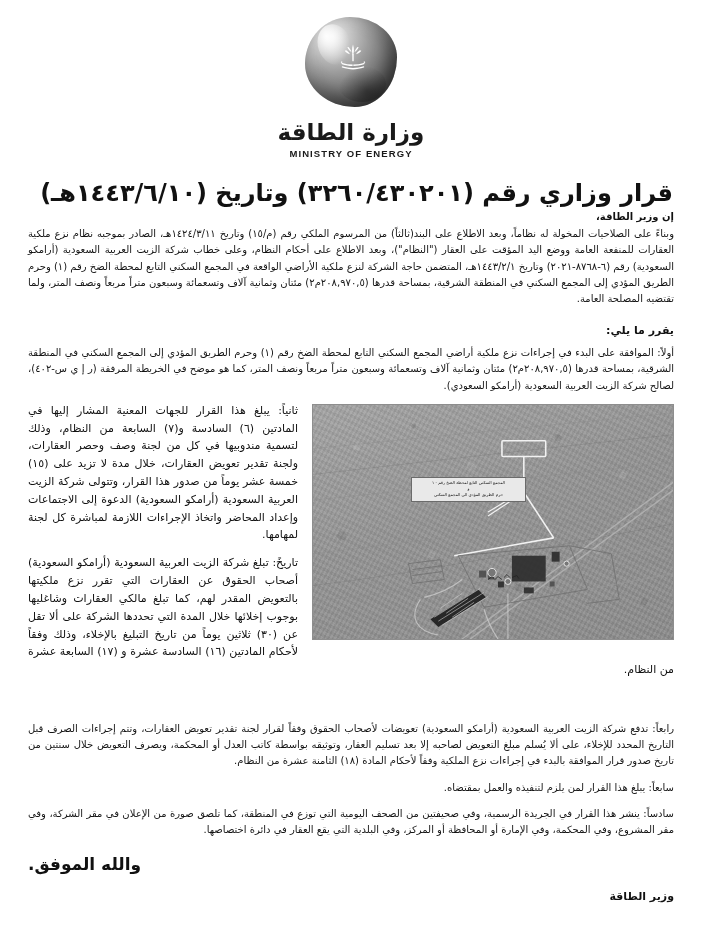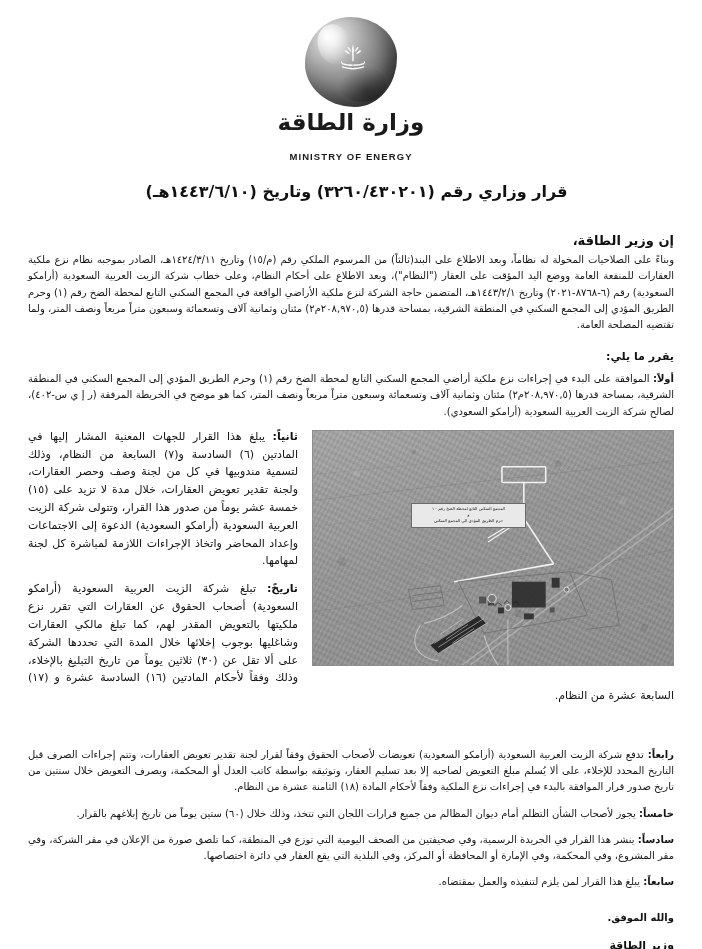--- a/index.html
+++ b/index.html
@@ -58,41 +58,42 @@
     border-radius:50%;
   }
   .logo-emblem{
     position:absolute;
     left:52%;top:46%;
     transform:translate(-50%,-50%);
     width:26px;height:30px;
     z-index:3;
   }
   .ministry-ar{
+    margin-top:10px;
     font-size:23px;
     font-weight:700;
     letter-spacing:.5px;
     color:#1a1a1a;
     line-height:1.1;
   }
   .ministry-en{
-    margin-top:16px;
+    margin-top:3px;
     font-size:9.5px;
     font-weight:700;
     letter-spacing:1.1px;
     color:#1a1a1a;
     direction:ltr;
     font-family:"Liberation Sans",sans-serif;
   }
 
   
   .decree-title{
     margin-top:20px;
     text-align:center;
-    font-size:16px;
+    font-size:24px;
     font-weight:700;
     color:#111;
     letter-spacing:0px;
     padding-left:11px;
   }
 
   
   .body{
     margin:0 auto;
     padding:0 28px;
@@ -101,37 +102,37 @@
   }
   .p{
     font-size:10px;
     line-height:1.62;
     text-align:justify;
     text-align-last:right;
     margin:0 0 8px 0;
     color:#141414;
   }
   .lead{
-    margin-top:32px;
-    font-weight:700;
-    font-size:13px;
+    margin-top:4px;
+    font-weight:700;
+    font-size:10px;
     text-align:right;
     margin-bottom:4px;
   }
   .decides{
     font-weight:700;
     font-size:11px;
     text-align:right;
     margin:17px 0 8px 0;
   }
-  .lbl{font-weight:700;}
+  .lbl{font-weight:400;}
   .closing{
-    text-align:right;
-    font-size:10px;
-    margin-top:22px;
+    text-align:left;
+    font-size:17px;
+    margin-top:16px;
     font-weight:700;
   }
   .sig{
     text-align:right;
     font-size:11px;
     margin-top:14px;
     line-height:1.7;
   }
   .sig .role{font-weight:700;}
 
@@ -335,28 +336,25 @@
           <span class="lbl">تاريخً:</span><span> تبلغ شركة الزيت العربية السعودية (أرامكو السعودية) أصحاب الحقوق عن العقارات التي تقرر نزع ملكيتها بالتعويض المقدر لهم، كما تبلغ مالكي العقارات وشاغليها بوجوب إخلائها خلال المدة التي تحددها الشركة على ألا تقل عن (٣٠) ثلاثين يوماً من تاريخ التبليغ بالإخلاء، وذلك وفقاً لأحكام المادتين (١٦) السادسة عشرة و (١٧) السابعة عشرة من النظام.</span>
         </p>
       </div>
     </div>
 
     <div class="full-after">
       <p class="p pad-t">
         <span class="lbl">رابعاً:</span><span> تدفع شركة الزيت العربية السعودية (أرامكو السعودية) تعويضات لأصحاب الحقوق وفقاً لقرار لجنة تقدير تعويض العقارات، وتتم إجراءات الصرف قبل التاريخ المحدد للإخلاء، على ألا يُسلم مبلغ التعويض لصاحبه إلا بعد تسليم العقار، وتوثيقه بواسطة كاتب العدل أو المحكمة، ويصرف التعويض خلال سنتين من تاريخ صدور قرار الموافقة بالبدء في إجراءات نزع الملكية وفقاً لأحكام المادة (١٨) الثامنة عشرة من النظام.</span>
       </p>
       <p class="p pad-t">
-        <span class="lbl">خامساً:</span><span> يجوز لأصحاب الشأن التظلم أمام ديوان المظالم من جميع قرارات اللجان التي تتخذ، وذلك خلال (٦٠) ستين يوماً من تاريخ إبلاغهم بالقرار.</span>
+        <span class="lbl">سابعاً:</span><span> يبلغ هذا القرار لمن يلزم لتنفيذه والعمل بمقتضاه.</span>
       </p>
       <p class="p pad-t">
         <span class="lbl">سادساً:</span><span> ينشر هذا القرار في الجريدة الرسمية، وفي صحيفتين من الصحف اليومية التي توزع في المنطقة، كما تلصق صورة من الإعلان في مقر الشركة، وفي مقر المشروع، وفي المحكمة، وفي الإمارة أو المحافظة أو المركز، وفي البلدية التي يقع العقار في دائرة اختصاصها.</span>
       </p>
-      <p class="p pad-t">
-        <span class="lbl">سابعاً:</span><span> يبلغ هذا القرار لمن يلزم لتنفيذه والعمل بمقتضاه.</span>
-      </p>
     </div>
 
     <div class="closing">والله الموفق.</div>
 
     <div class="sig">
       <div class="role">وزير الطاقة</div>
 
     </div>
 
   </div>

